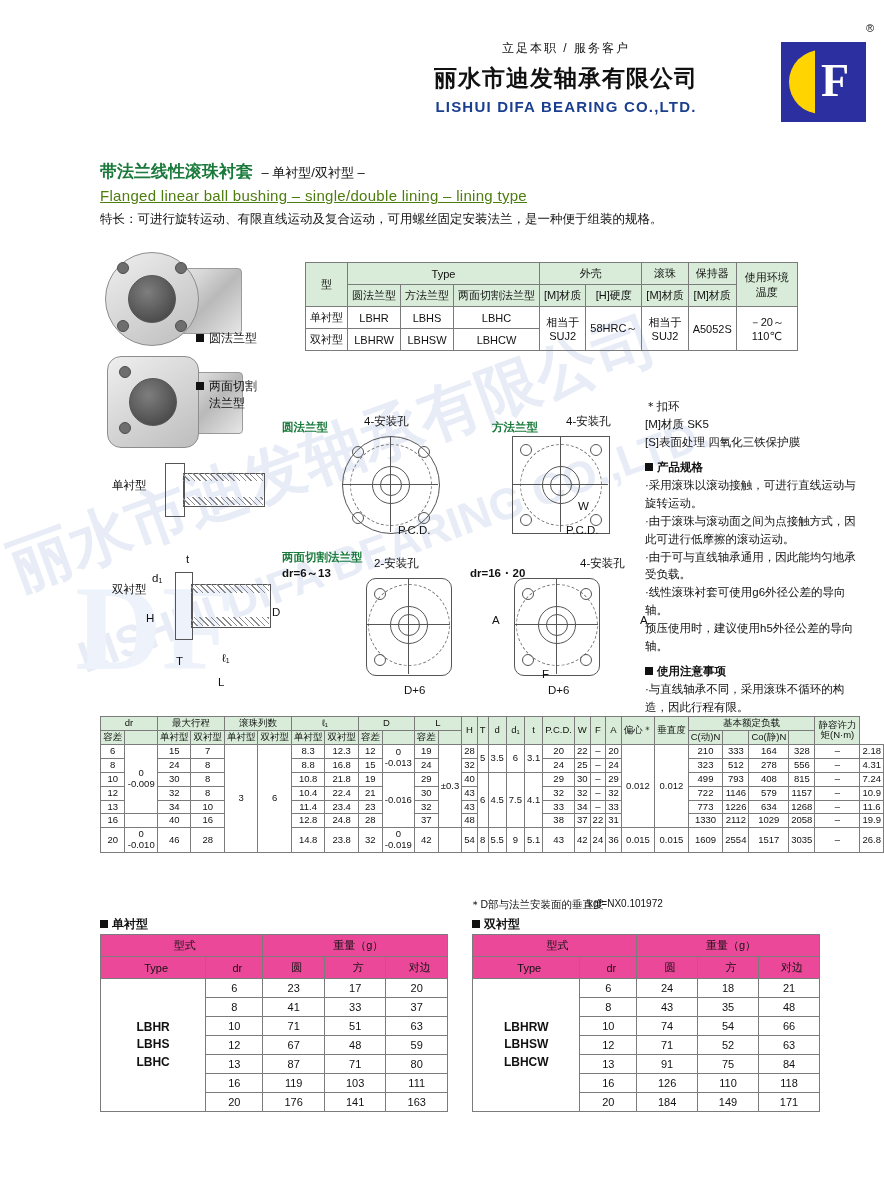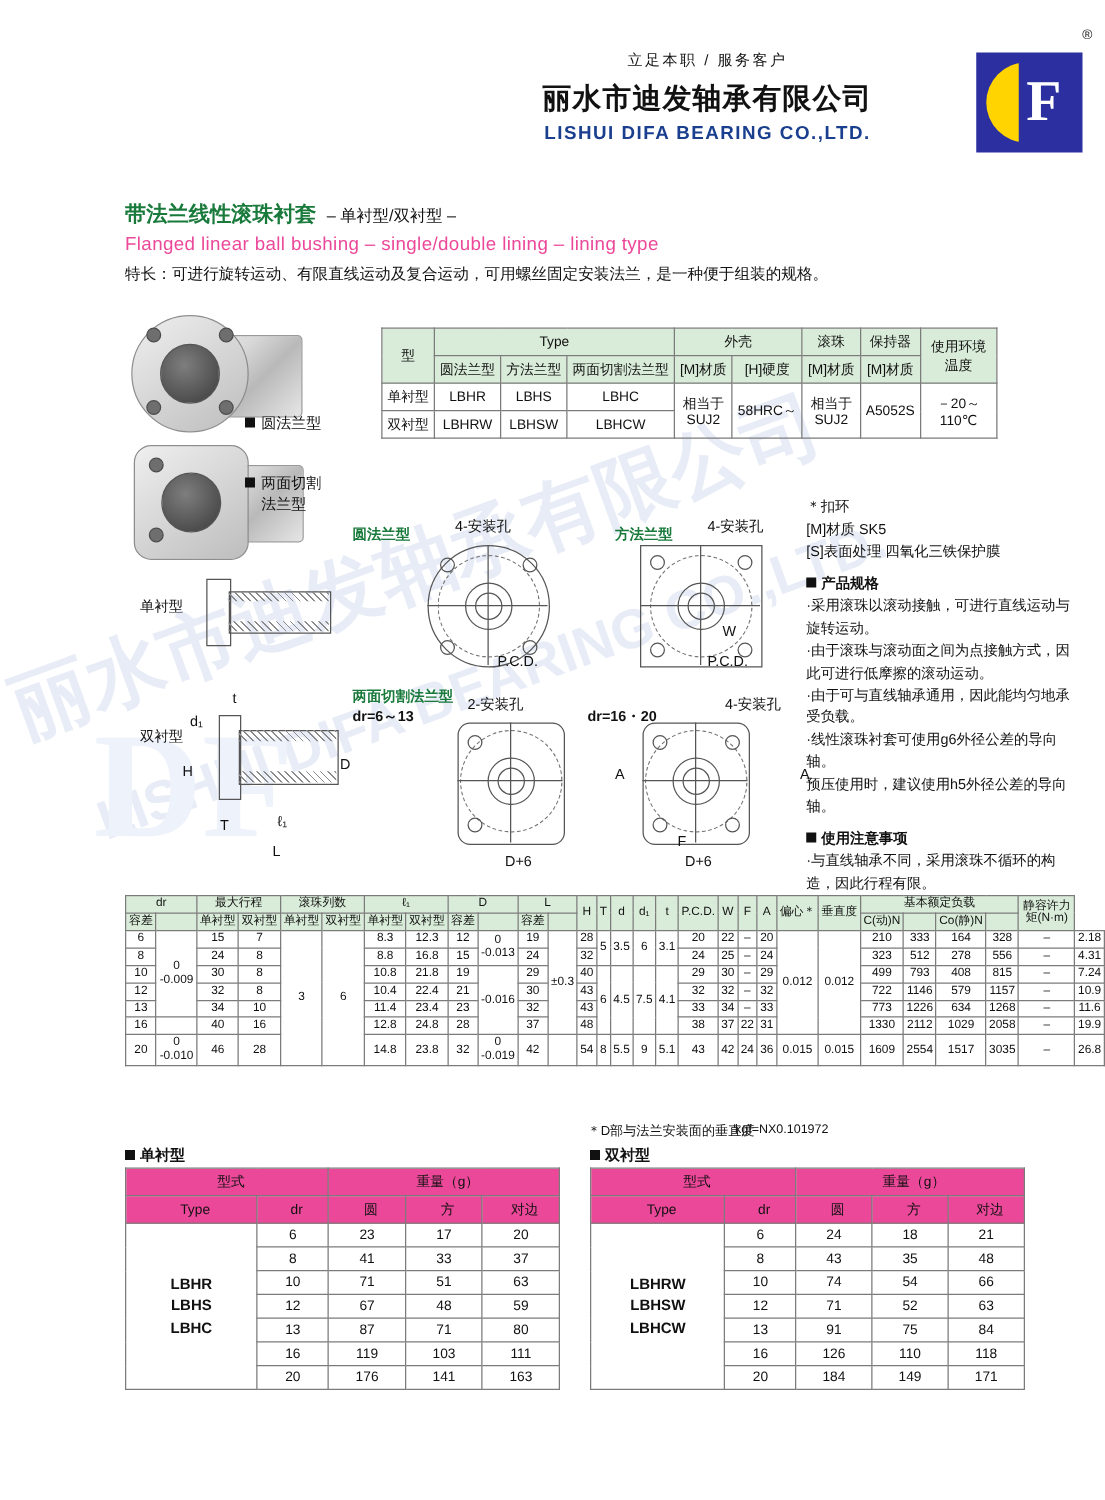--- a/index.html
+++ b/index.html
@@ -24,21 +24,21 @@
      background:#ffd400;}
   .logo-d-cut{position:absolute;left:34px;top:4px;width:40px;height:72px;background:#2b2fa0;}
   .logo-f{position:absolute;left:40px;top:16px;color:#fff;font-size:46px;font-weight:bold;
      font-family:"Liberation Serif",serif;line-height:46px;}
   .reg{position:absolute;right:10px;top:22px;font-size:11px;color:#111;}
 
   
   .title-block{position:absolute;left:100px;top:160px;width:760px;}
   .t-cn{font-size:17px;font-weight:bold;color:#1a7a3c;display:inline-block;}
   .t-cn-sub{font-size:13px;color:#111;display:inline-block;margin-left:4px;}
-  .t-en{font-size:15px;color:#ec4899;margin-top:4px;letter-spacing:.3px;}
+  .t-en{font-size:15px;color:#4d7c0f;margin-top:4px;letter-spacing:.3px;text-decoration:underline;}
   .t-feat{font-size:12.5px;color:#111;margin-top:6px;line-height:1.5;}
 
   
   .wm{position:absolute;left:30px;top:380px;width:820px;height:330px;
       font-size:62px;font-weight:bold;color:#e3e9f5;opacity:.85;
       transform:rotate(-20deg);pointer-events:none;white-space:nowrap;}
   .wm2{position:absolute;left:60px;top:520px;font-size:44px;font-weight:bold;
       color:#e3e9f5;opacity:.85;transform:rotate(-20deg);white-space:nowrap;}
   .wm-df{position:absolute;left:75px;top:560px;font-size:120px;font-weight:bold;
       color:#eef2fa;font-family:"Liberation Serif",serif;}

